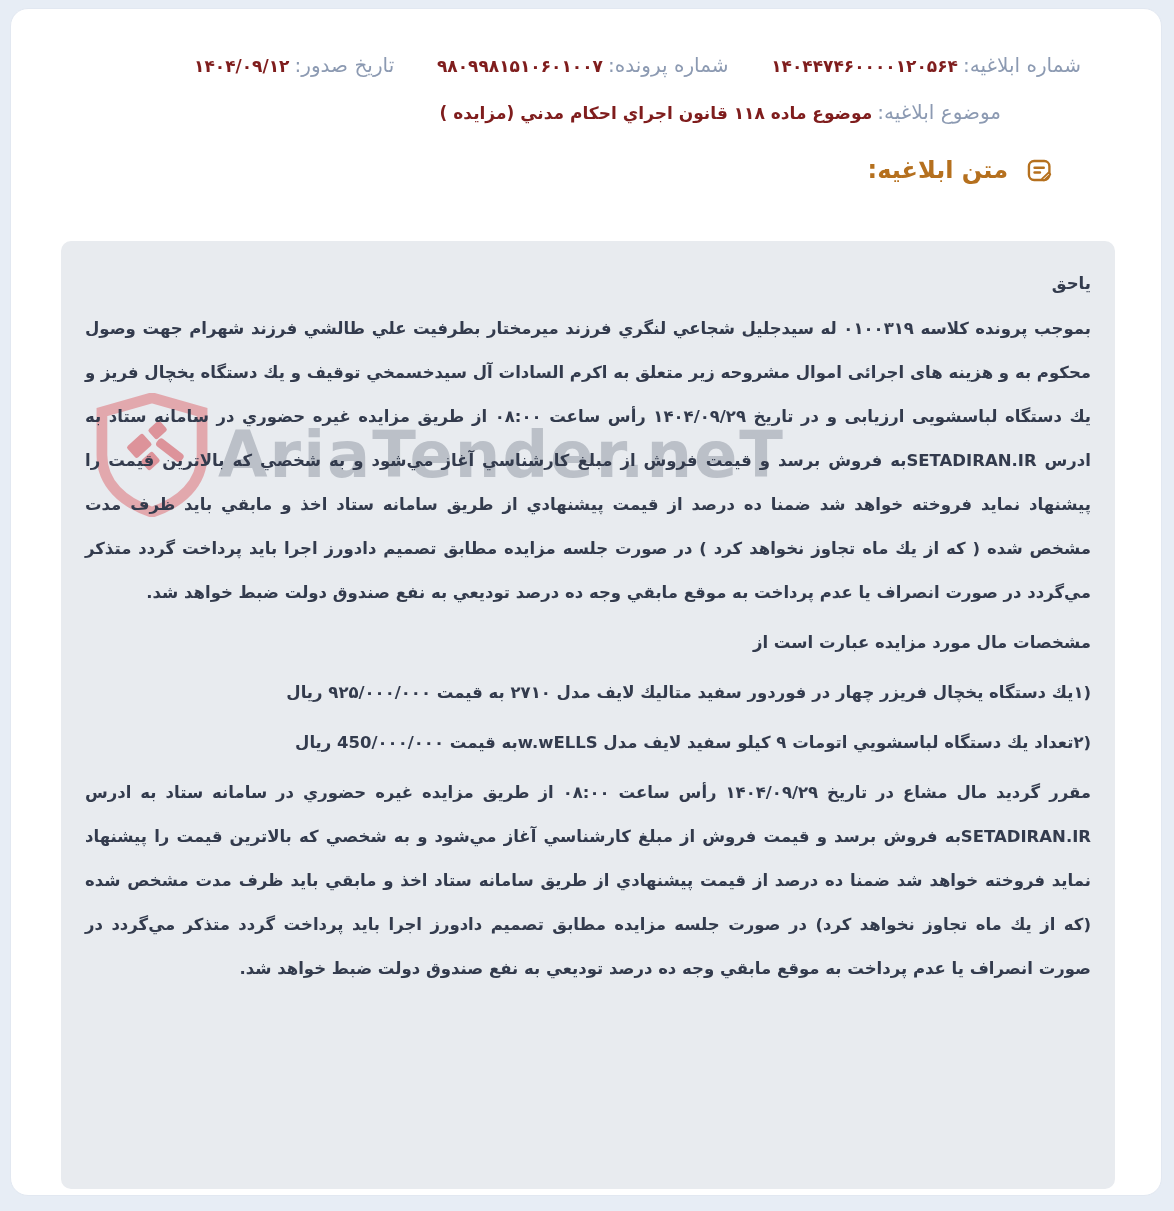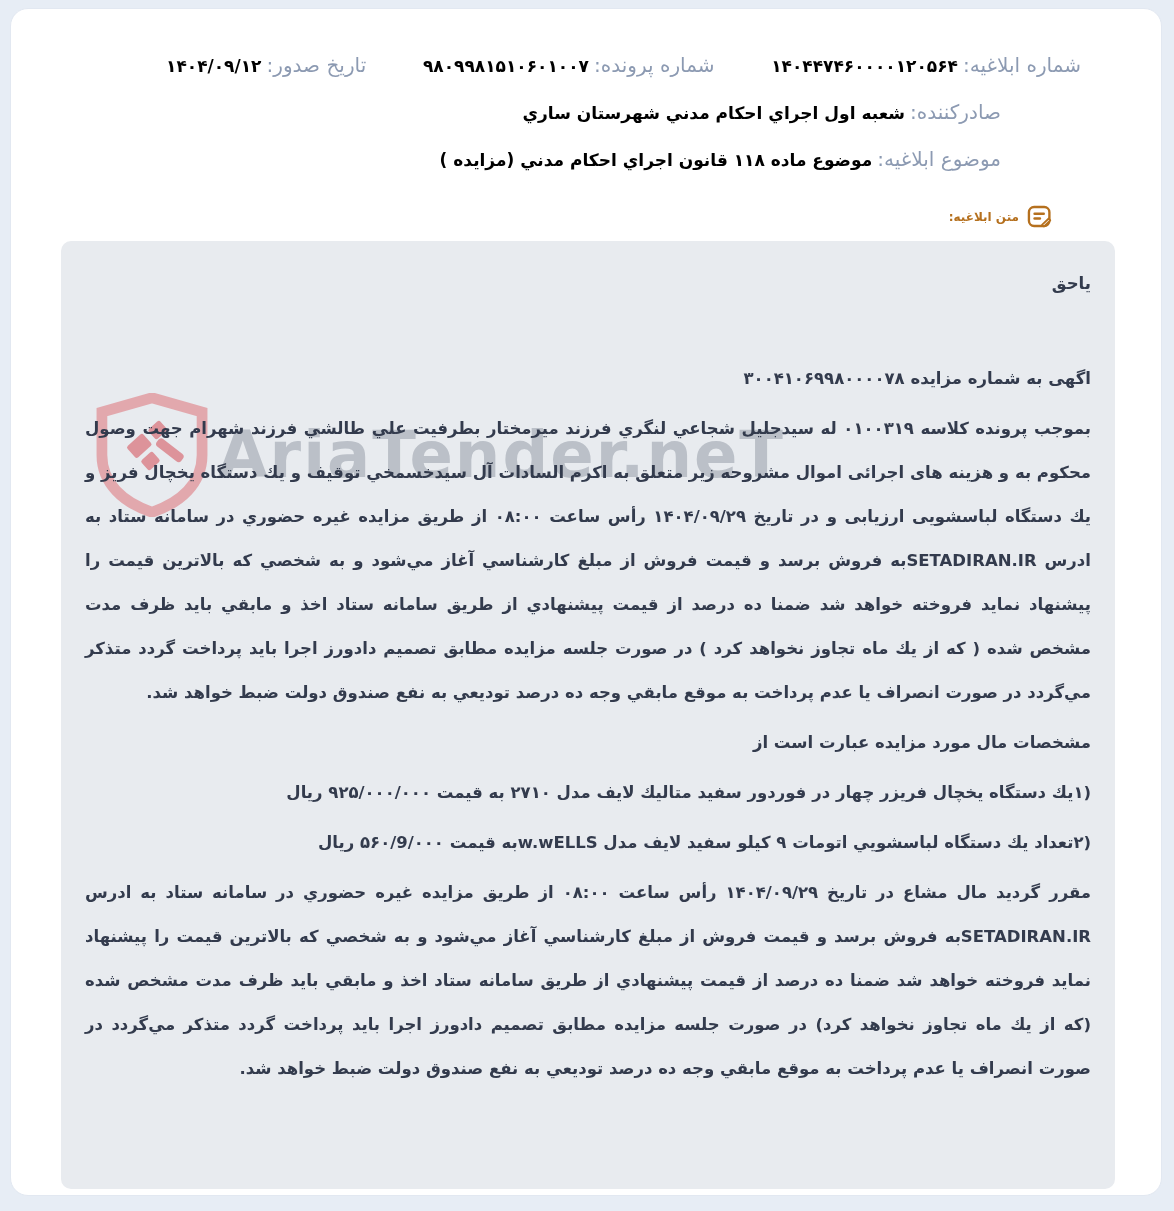--- a/index.html
+++ b/index.html
@@ -12,26 +12,26 @@
   .card{
     position:absolute;left:10px;top:8px;width:1152px;height:1188px;
     background:#ffffff;border:1px solid #e2e8f1;border-radius:18px;
     box-sizing:border-box;
   }
   
   .header{direction:rtl;padding:44px 80px 0 155px;}
   .hrow{display:flex;justify-content:space-between;align-items:baseline;}
   .pair{white-space:nowrap;}
   .lbl{color:#8c9ab2;font-size:20px;}
-  .val{color:#000000;font-weight:bold;font-size:17px;}
+  .val{color:#7f1d1d;font-weight:bold;font-size:17px;margin-left:28px;}
   .hline{direction:rtl;padding:0 80px 0 0;margin-top:23px;white-space:nowrap;}
   .section-row{
-    direction:rtl;display:flex;align-items:center;gap:7px;
+    direction:rtl;display:flex;align-items:center;gap:18px;
     padding:0 28px 0 0;margin-top:32px;
-    color:#b5701e;font-weight:bold;font-size:12px;
+    color:#b5701e;font-weight:bold;font-size:24px;
   }
   .memo-icon{flex:0 0 auto;display:inline-flex;}
   
   .content{
     position:absolute;left:50px;top:232px;width:1054px;height:948px;
     background:#e8ebef;border-radius:10px;
     box-sizing:border-box;padding:14px 24px 0 24px;
     direction:rtl;overflow:hidden;
   }
   .content p{
@@ -68,24 +68,20 @@
       <span class="pair">
         <span class="lbl">شماره پرونده:</span>
         <span class="val">۹۸۰۹۹۸۱۵۱۰۶۰۱۰۰۷</span>
       </span>
       <span class="pair">
         <span class="lbl">تاریخ صدور:</span>
         <span class="val">۱۴۰۴/۰۹/۱۲</span>
       </span>
     </div>
 
-    <div class="hline">
-      <span class="lbl">صادرکننده:</span>
-      <span class="val">شعبه اول اجراي احكام مدني شهرستان ساري</span>
-    </div>
 
     <div class="hline">
       <span class="lbl">موضوع ابلاغیه:</span>
       <span class="val">موضوع ماده ۱۱۸ قانون اجراي احكام مدني (مزایده )</span>
     </div>
 
     <div class="section-row">
       <span class="memo-icon">
         <svg width="27" height="27" viewBox="0 0 24 24" fill="none">
           <rect x="2.6" y="3.6" width="18.2" height="16.8" rx="4.6" stroke="#b5701e" stroke-width="2.1"></rect>
@@ -107,21 +103,20 @@
           <rect x="30" y="38" width="18" height="13" rx="2" transform="rotate(-42 39 44)"></rect>
           <rect x="48" y="26" width="13" height="11" rx="2" transform="rotate(-42 54 31)"></rect>
           <rect x="42" y="52" width="13" height="11" rx="2" transform="rotate(-42 48 57)"></rect>
           <rect x="52" y="44" width="26" height="8" rx="3" transform="rotate(38 65 48)"></rect>
         </g>
       </svg>
       <span class="wm-text">AriaTender.neT</span>
     </div>
 
     <p class="salutation">یاحق</p>
-    <p class="auction-no">اگهی به شماره مزایده ۳۰۰۴۱۰۶۹۹۸۰۰۰۰۷۸</p>
     <p>بموجب پرونده كلاسه ۰۱۰۰۳۱۹ له سیدجلیل شجاعي لنگري فرزند میرمختار بطرفیت علي طالشي فرزند شهرام جهت وصول محكوم به و هزینه های اجرائی اموال مشروحه زیر متعلق به اكرم السادات آل سیدخسمخي توقیف و  یك دستگاه یخچال فریز و یك دستگاه لباسشویی ارزیابی و در تاریخ ۱۴۰۴/۰۹/۲۹ رأس ساعت ۰۸:۰۰ از طریق مزایده غیره حضوري در سامانه ستاد به ادرس SETADIRAN.IRبه فروش برسد و قیمت فروش از مبلغ كارشناسي آغاز مي‌شود و به شخصي كه بالاترین قیمت را پیشنهاد نماید فروخته خواهد شد ضمنا ده درصد از قیمت پیشنهادي از طریق سامانه ستاد اخذ و مابقي باید ظرف مدت مشخص شده ( كه از یك ماه تجاوز نخواهد كرد ) در صورت جلسه مزایده مطابق تصمیم دادورز اجرا باید پرداخت گردد متذكر مي‌گردد در صورت انصراف یا عدم پرداخت به موقع مابقي وجه ده درصد تودیعي به نفع صندوق دولت ضبط خواهد شد.</p>
     <p>مشخصات مال مورد مزایده عبارت است از</p>
     <p>(۱یك دستگاه یخچال فریزر چهار در فوردور سفید متالیك لایف مدل ۲۷۱۰  به قیمت ۹۲۵/۰۰۰/۰۰۰ ریال</p>
-    <p>(۲تعداد یك دستگاه لباسشویي اتومات ۹ كیلو سفید لایف مدل  w.wELLSبه قیمت ۵۶۰/9/۰۰۰ ریال</p>
+    <p>(۲تعداد یك دستگاه لباسشویي اتومات ۹ كیلو سفید لایف مدل  w.wELLSبه قیمت 450/۰۰۰/۰۰۰ ریال</p>
     <p>مقرر گردید مال مشاع در تاریخ ۱۴۰۴/۰۹/۲۹ رأس ساعت ۰۸:۰۰ از طریق مزایده غیره حضوري در سامانه ستاد به ادرس SETADIRAN.IRبه فروش برسد و قیمت فروش از مبلغ كارشناسي آغاز مي‌شود و به شخصي كه بالاترین قیمت را پیشنهاد نماید فروخته خواهد شد ضمنا ده درصد از قیمت پیشنهادي  از طریق سامانه ستاد اخذ و مابقي باید ظرف مدت مشخص شده (كه از یك ماه تجاوز نخواهد كرد) در صورت جلسه مزایده مطابق تصمیم دادورز اجرا باید پرداخت گردد متذكر مي‌گردد در صورت انصراف یا عدم پرداخت به موقع مابقي وجه ده درصد تودیعي به نفع صندوق دولت ضبط خواهد شد.</p>
 
   </div>
 </div>
 
 </body></html>

